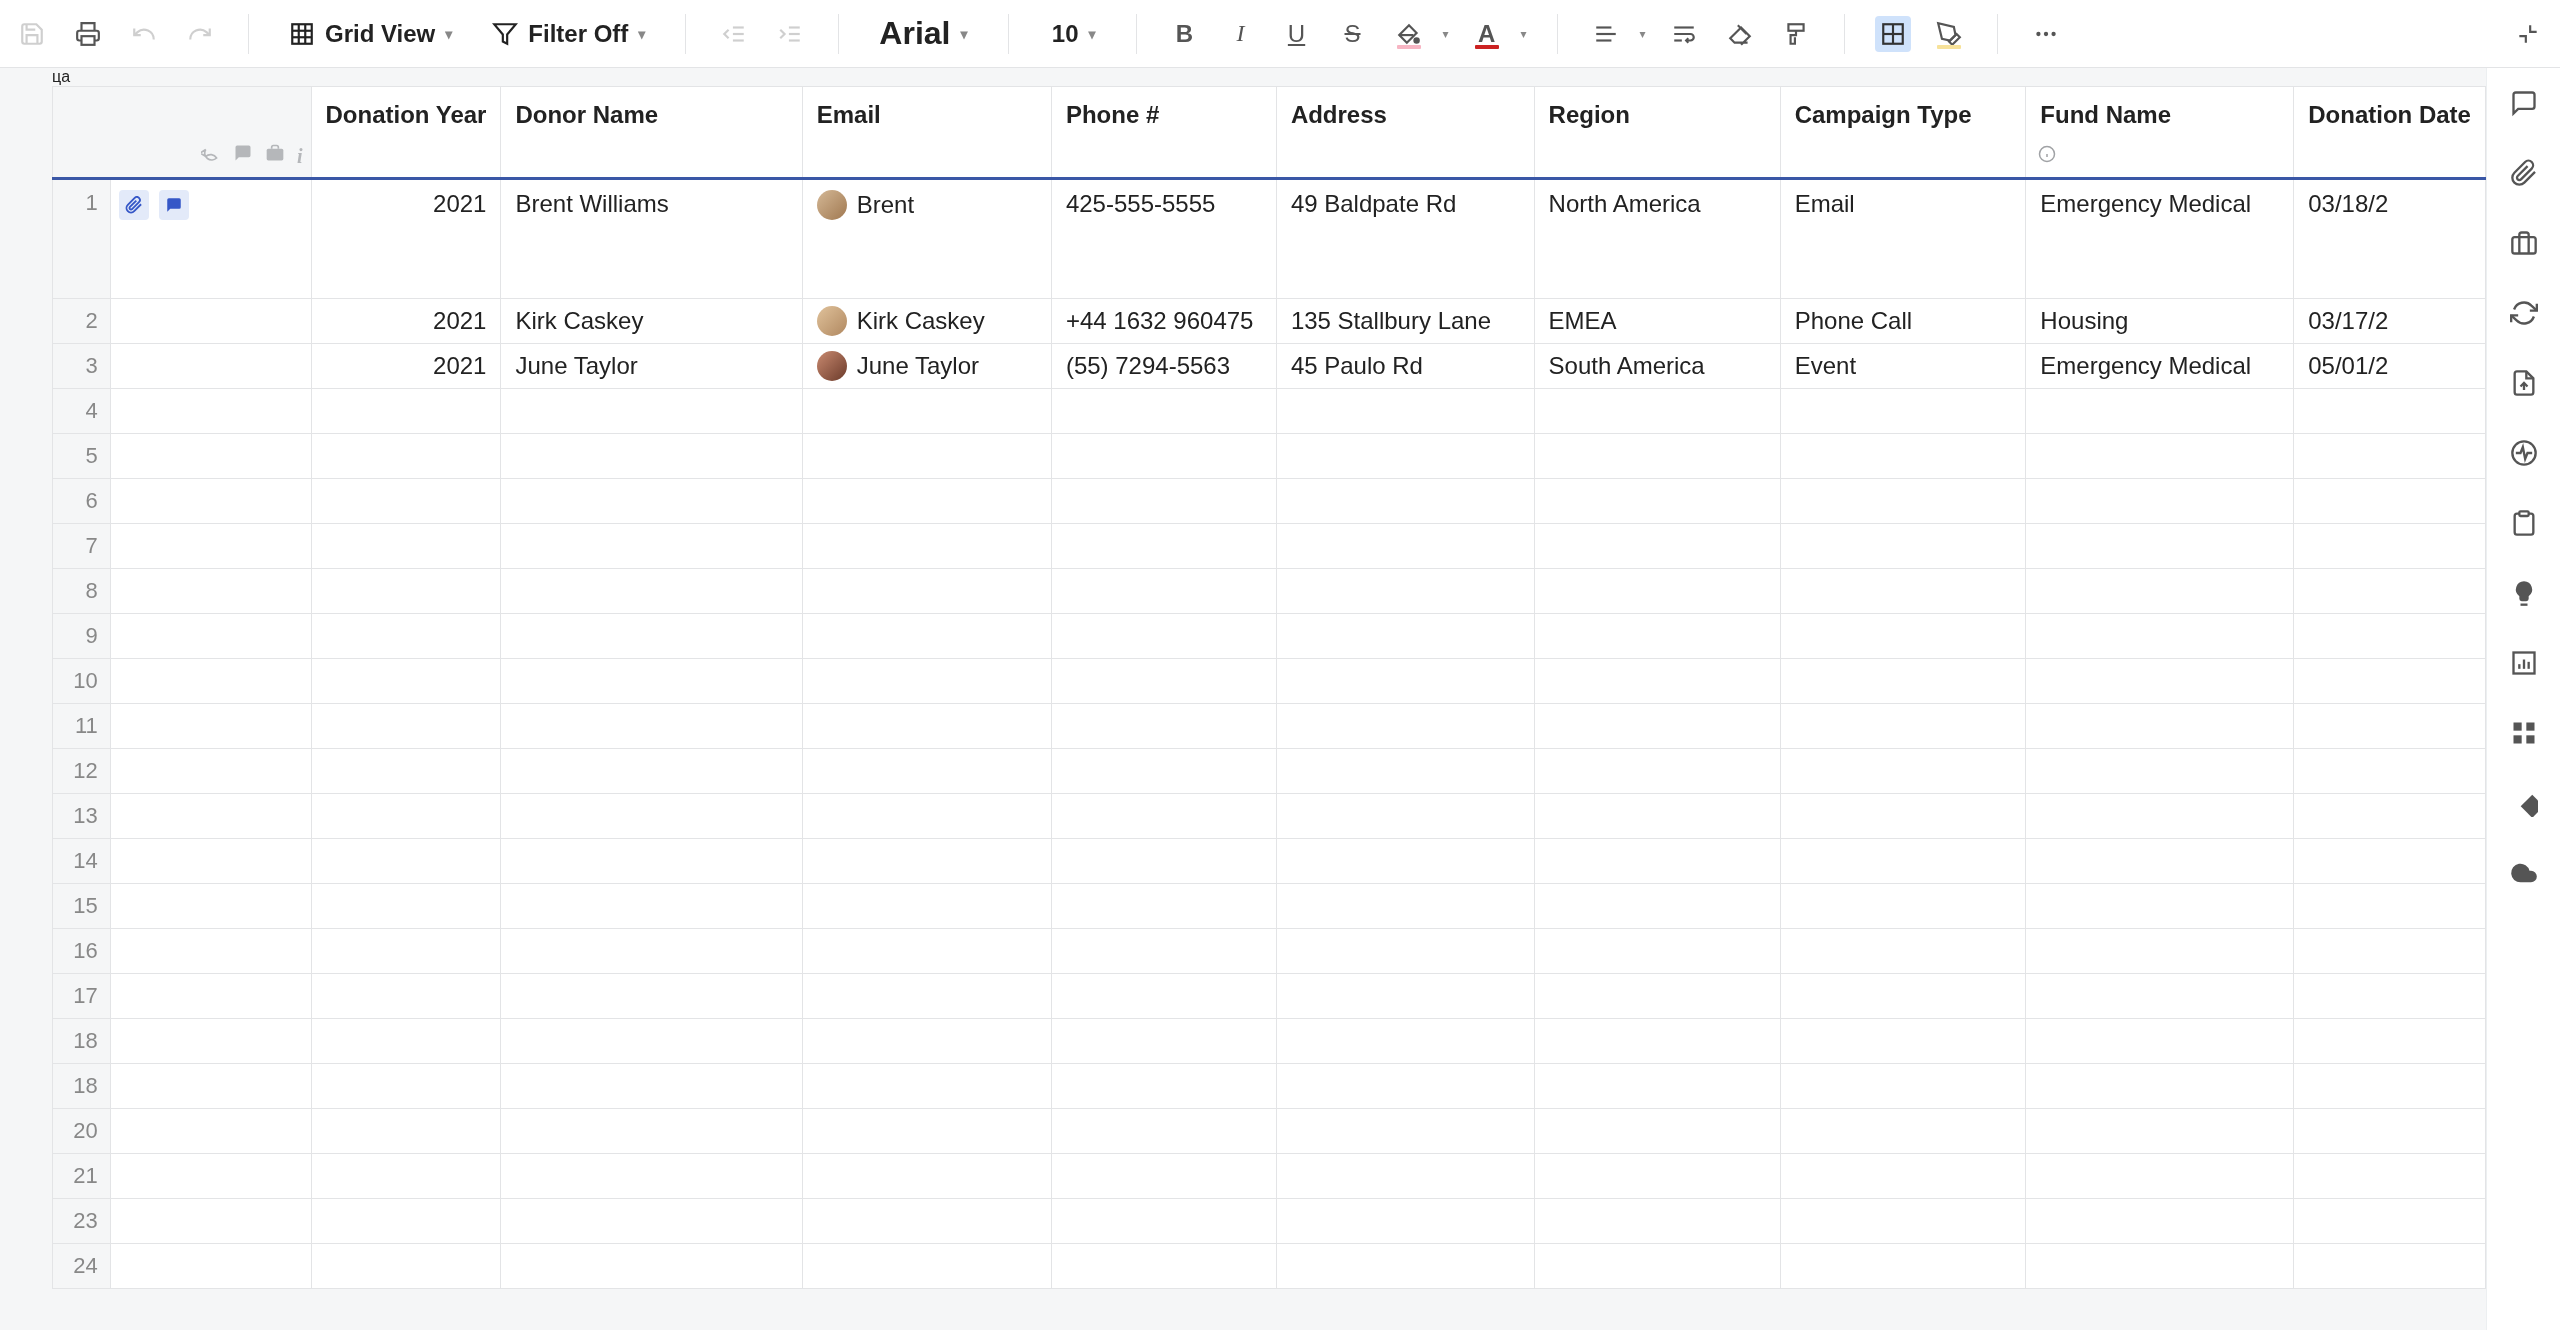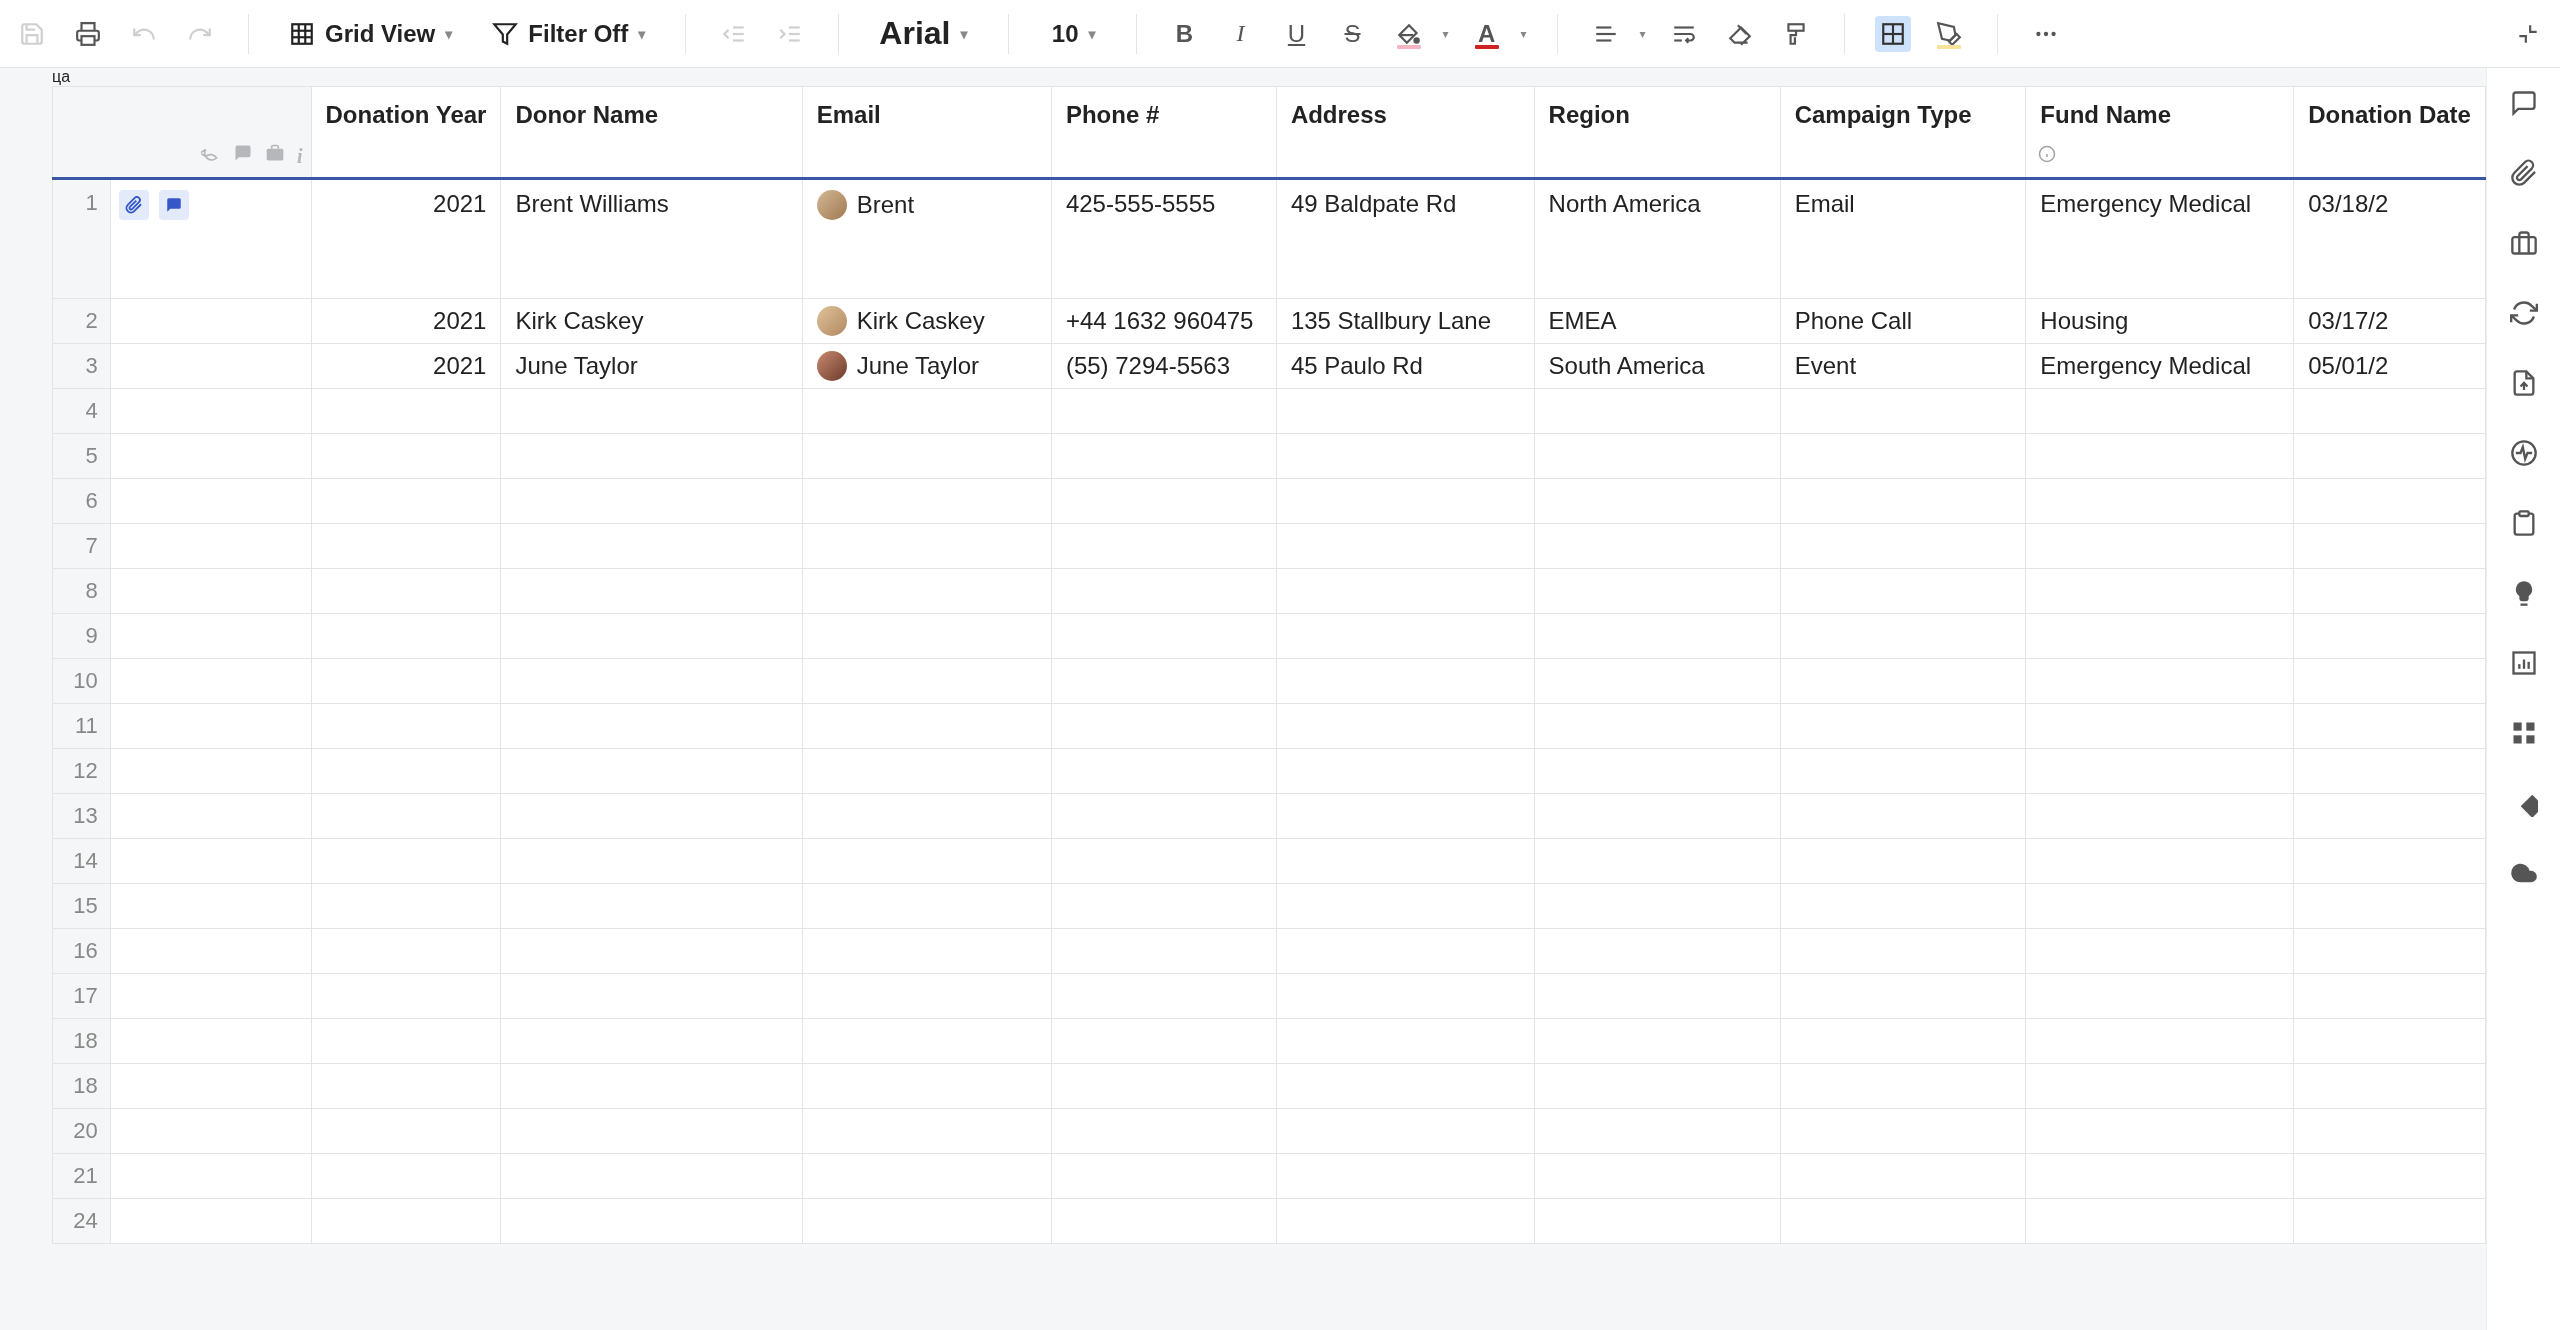--- a/index.html
+++ b/index.html
@@ -711,20 +711,33 @@
             <td></td>
             <td></td>
             <td></td>
             <td></td>
             <td></td>
             <td></td>
             <td></td>
             <td></td>
           </tr>
         <tr>
+            <td class="rownum">23</td>
+            <td class="rowicons"></td>
+            <td></td>
+            <td></td>
+            <td></td>
+            <td></td>
+            <td></td>
+            <td></td>
+            <td></td>
+            <td></td>
+            <td></td>
+          </tr>
+        <tr>
             <td class="rownum">24</td>
             <td class="rowicons"></td>
             <td></td>
             <td></td>
             <td></td>
             <td></td>
             <td></td>
             <td></td>
             <td></td>
             <td></td>

